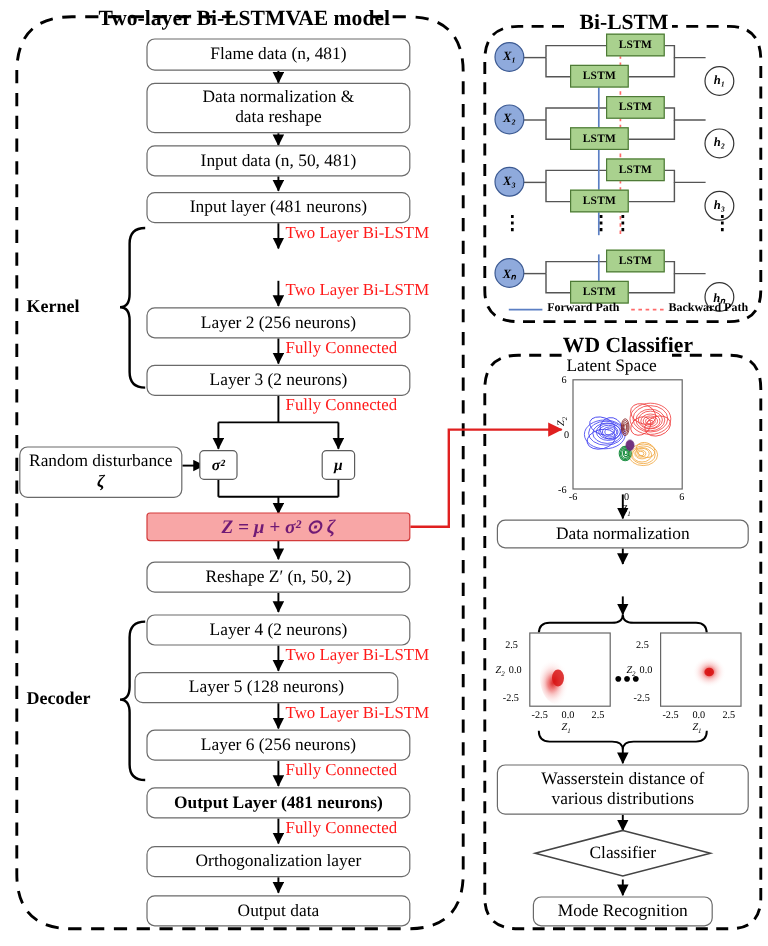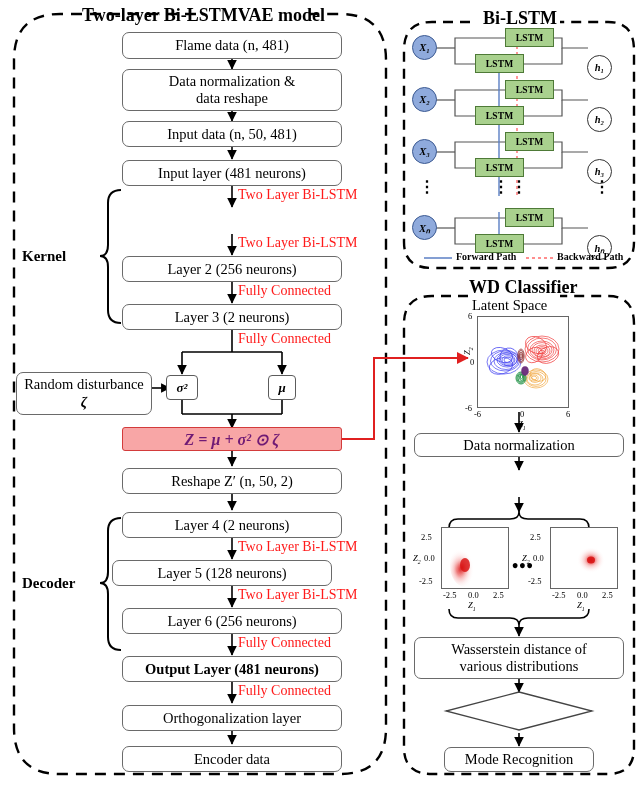--- a/index.html
+++ b/index.html
@@ -299,21 +299,21 @@
   <div class="redlab" style="left:238px; top:587px;">Two Layer Bi-LSTM</div>
 
   <div class="pbox" style="left:122px; top:608px; width:220px; height:26px;">Layer 6 (256 neurons)</div>
   <div class="redlab" style="left:238px; top:635px;">Fully Connected</div>
 
   <div class="pbox" style="left:122px; top:656px; width:220px; height:26px;font-weight:bold;">Output Layer (481 neurons)</div>
   <div class="redlab" style="left:238px; top:683px;">Fully Connected</div>
 
   <div class="pbox" style="left:122px; top:705px; width:220px; height:26px;">Orthogonalization layer</div>
 
-  <div class="pbox" style="left:122px; top:746px; width:220px; height:26px;">Encoder data</div>
+  <div class="pbox" style="left:122px; top:746px; width:220px; height:26px;">Output data</div>
 
   <div class="sect-title" style="left:483px; top:8px;">Bi-LSTM</div>
 
   <div class="xcirc" style="left:412px; top:35px; width:25px; height:25px;">X₁</div>
   <div class="xcirc" style="left:412px; top:87px; width:25px; height:25px;">X₂</div>
   <div class="xcirc" style="left:412px; top:139px; width:25px; height:25px;">X₃</div>
   <div class="xcirc" style="left:412px; top:215px; width:25px; height:25px;">Xₙ</div>
 
   <div class="hcirc" style="left:587px; top:35px; width:25px; height:25px;">h₁</div>
   <div class="hcirc" style="left:587px; top:87px; width:25px; height:25px;">h₂</div>
@@ -462,16 +462,17 @@
   <div class="axlab" style="left:552px; top:590px;">-2.5</div>
   <div class="axlab" style="left:577px; top:590px;">0.0</div>
   <div class="axlab" style="left:602px; top:590px;">2.5</div>
   <div class="axlab italic" style="left:577px; top:600px;">Z<sub>1</sub></div>
 
   <div class="pbox two" style="left:414px; top:637px; width:210px; height:42px; flex-direction:column;">
     <span>Wasserstein distance of</span>
     <span>various distributions</span>
   </div>
 
+  <div class="diamond-label" style="left:446px; top:692px; width:146px; height:38px;">Classifier</div>
 
   <div class="pbox" style="left:444px; top:747px; width:150px; height:25px;">Mode Recognition</div>
 
 </div>
 
 </body></html>

